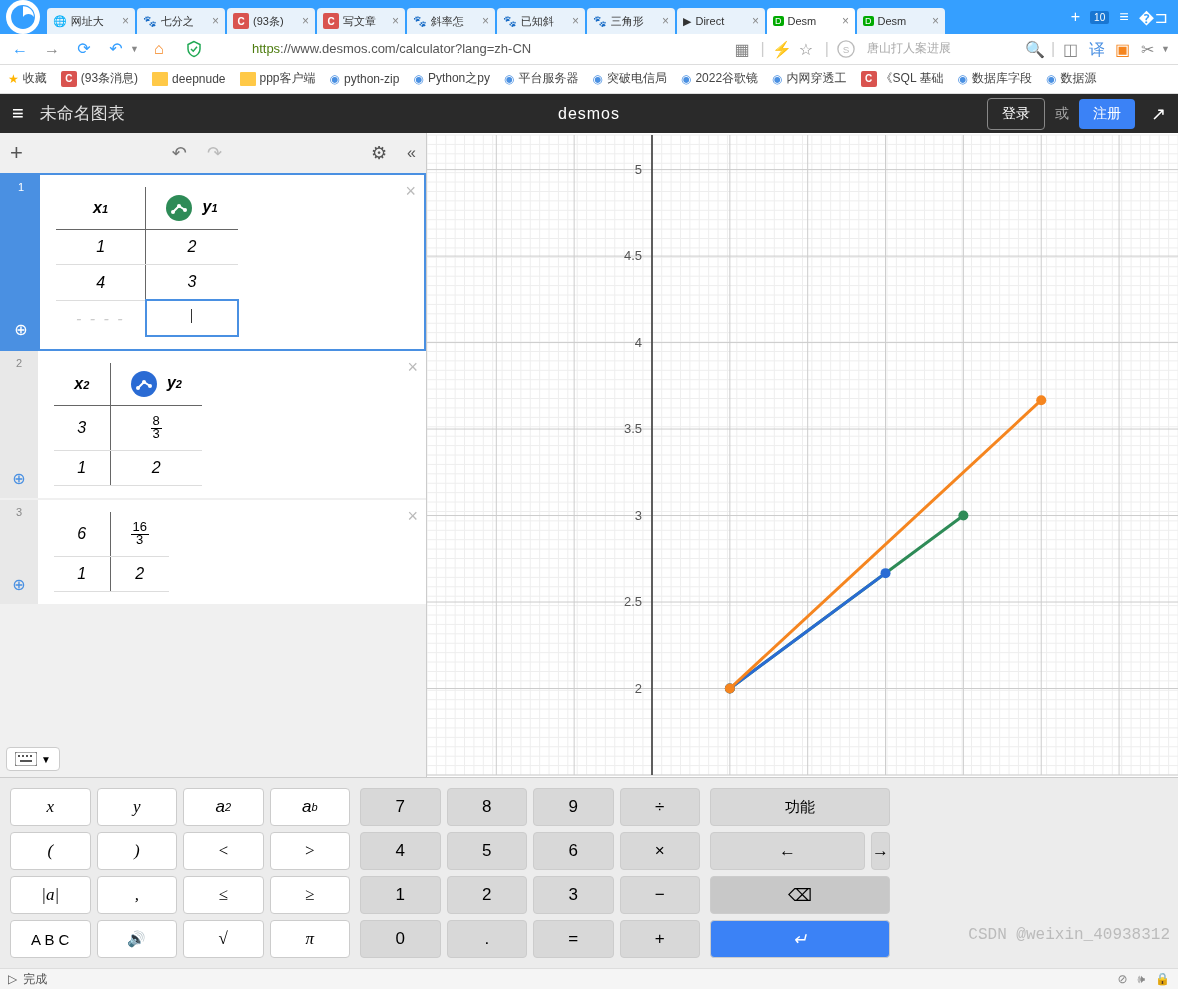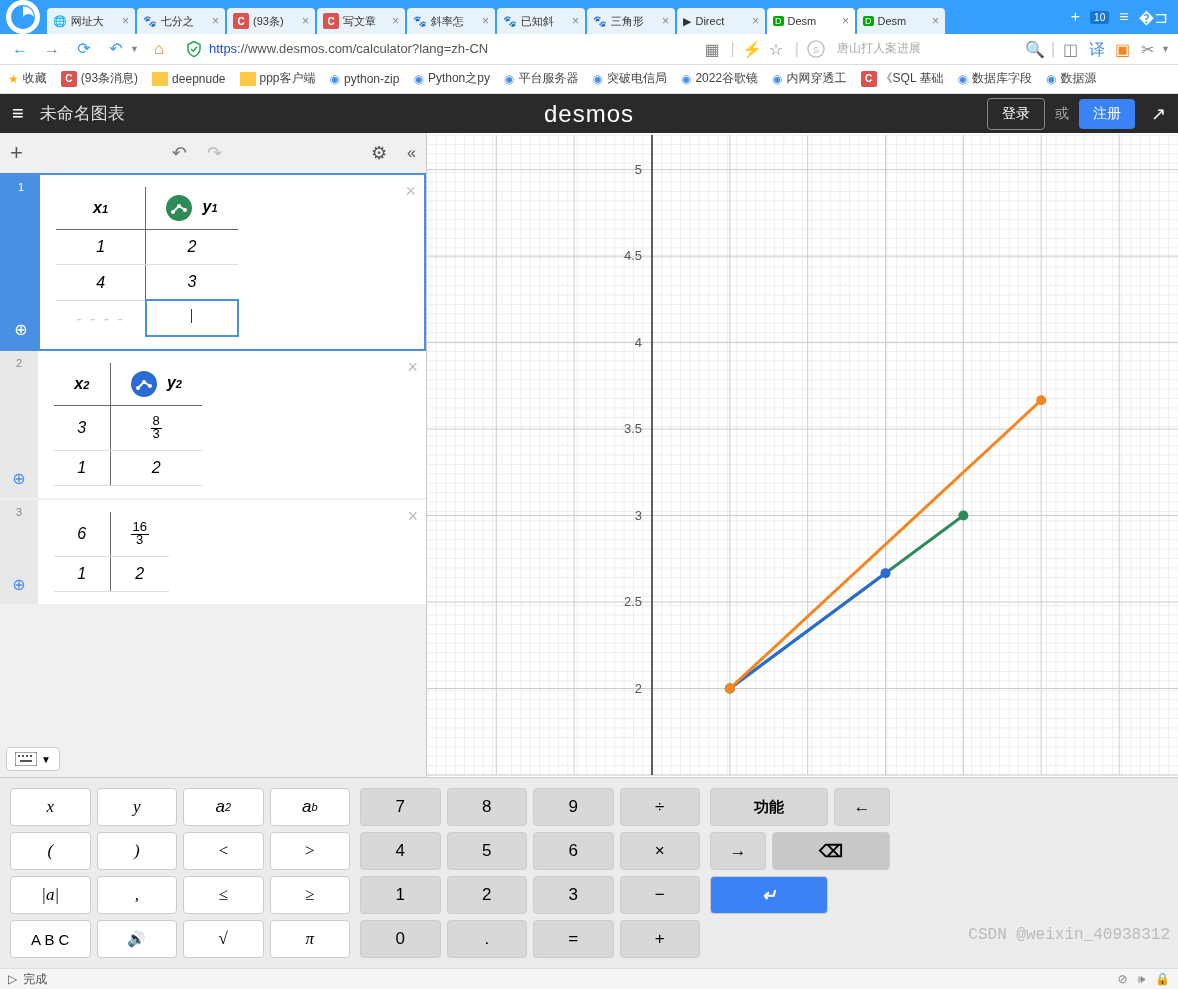--- a/index.html
+++ b/index.html
@@ -17,36 +17,36 @@
 .browser-win { display: flex; gap: 10px; padding: 0 10px; align-items: center; color: #fff; }
 .win-badge { background: #1976d2; color: #fff; font-size: 10px; padding: 1px 4px; border-radius: 2px; }
 
 .addr-bar { background: #fff; height: 36px; display: flex; align-items: center; padding: 0 8px; gap: 8px; border-bottom: 1px solid #ddd; }
 .nav-btn { width: 24px; height: 24px; display: flex; align-items: center; justify-content: center; color: #888; cursor: pointer; font-size: 16px; }
 .nav-btn.blue { color: #359fff; }
 .refresh-dd { font-size: 9px; color: #888; margin-left: -6px; }
 .url-box { flex: 1; display: flex; align-items: center; gap: 6px; padding: 0 6px; }
 .url-lock { width: 18px; height: 18px; }
 .url-text { font-size: 13px; color: #555; }
-.url-text .green { color: #1d4ed8; }
+.url-text .green { color: #4d7c0f; margin-left: 43px; }
 .addr-right { display: flex; gap: 8px; align-items: center; }
 .addr-ico { width: 18px; height: 18px; color: #888; cursor: pointer; }
-.search-hint { font-size: 12px; color: #aaa; margin: 0 96px 0 4px; }
+.search-hint { font-size: 12px; color: #aaa; margin: 0 66px 0 4px; }
 
 .bm-bar { background: #fff; height: 34px; display: flex; align-items: center; padding: 0 8px; gap: 14px; border-bottom: 1px solid #ddd; font-size: 12px; }
 .bm-item { display: flex; align-items: center; gap: 4px; color: #444; cursor: pointer; white-space: nowrap; }
 .star-ico { color: #ffb400; }
 .folder-ico { width: 16px; height: 14px; background: #ffc947; border-radius: 1px; }
 .c-badge { width: 16px; height: 16px; background: #d9534f; color: #fff; font-size: 10px; font-weight: bold; display: flex; align-items: center; justify-content: center; border-radius: 2px; }
 
 
 .desmos-hdr { background: #2a2a2a; height: 46px; display: flex; align-items: center; padding: 0 12px; color: #fff; }
 .burger { font-size: 20px; cursor: pointer; margin-right: 16px; }
 .gtitle { font-size: 17px; color: #ddd; }
-.desmos-logo { position: absolute; left: 50%; transform: translateX(-50%); font-size: 24px; letter-spacing: 1px; font-weight: 300; }
+.desmos-logo { position: absolute; left: 50%; transform: translateX(-50%); font-size: 16px; letter-spacing: 1px; font-weight: 300; }
 .hdr-right { margin-left: auto; display: flex; gap: 10px; align-items: center; }
 .btn-outline { border: 1px solid #888; padding: 6px 14px; border-radius: 4px; font-size: 14px; cursor: pointer; }
 .or-txt { color: #aaa; font-size: 14px; }
 .btn-primary { background: #3b82f6; padding: 6px 14px; border-radius: 4px; font-size: 14px; cursor: pointer; }
 .share-ico { font-size: 18px; cursor: pointer; margin-left: 6px; }
 
 
 .main { flex: 1; display: flex; position: relative; }
 
 
@@ -91,21 +91,21 @@
 .grid-minor { stroke: #eee; stroke-width: 1; }
 .grid-major { stroke: #ccc; stroke-width: 1; }
 .axis { stroke: #333; stroke-width: 1.5; }
 .axis-lbl { font-size: 13px; fill: #555; font-family: Arial; }
 
 
 .keypad { height: 204px; background: #ececec; display: flex; padding: 10px; gap: 10px; border-top: 1px solid #ccc; position: relative; }
 .kp-group { display: grid; grid-template-columns: repeat(4, 1fr); gap: 6px; }
 .kp-group.sym { width: 340px; }
 .kp-group.num { width: 340px; }
-.kp-group.fn { width: 180px; grid-template-columns: repeat(3, 1fr); grid-template-rows: repeat(4, 1fr); font-weight: bold; }
+.kp-group.fn { width: 180px; grid-template-columns: repeat(1, 1fr); grid-template-rows: repeat(4, 1fr); }
 .key { background: #fff; border: 1px solid #ccc; border-radius: 4px; display: flex; align-items: center; justify-content: center; font-size: 17px; font-style: italic; font-family: 'Times New Roman', serif; cursor: pointer; height: 38px; }
 .key.gray { background: #d8d8d8; font-style: normal; font-family: Arial; }
 .key.wide { grid-column: span 2; }
 .key.blue { background: #3b82f6; color: #fff; }
 .key.fn-lbl { font-style: normal; font-family: Arial; font-size: 15px; }
 
 .status-bar { height: 24px; background: #f5f5f5; border-top: 1px solid #ddd; display: flex; align-items: center; padding: 0 8px; font-size: 12px; color: #555; gap: 6px; }
 .status-right { margin-left: auto; display: flex; gap: 10px; align-items: center; color: #888; }
 .watermark { position: absolute; right: 8px; bottom: 24px; font-size: 16px; color: #bbb; font-family: Liberation Mono, monospace; pointer-events: none; }
 </style>

